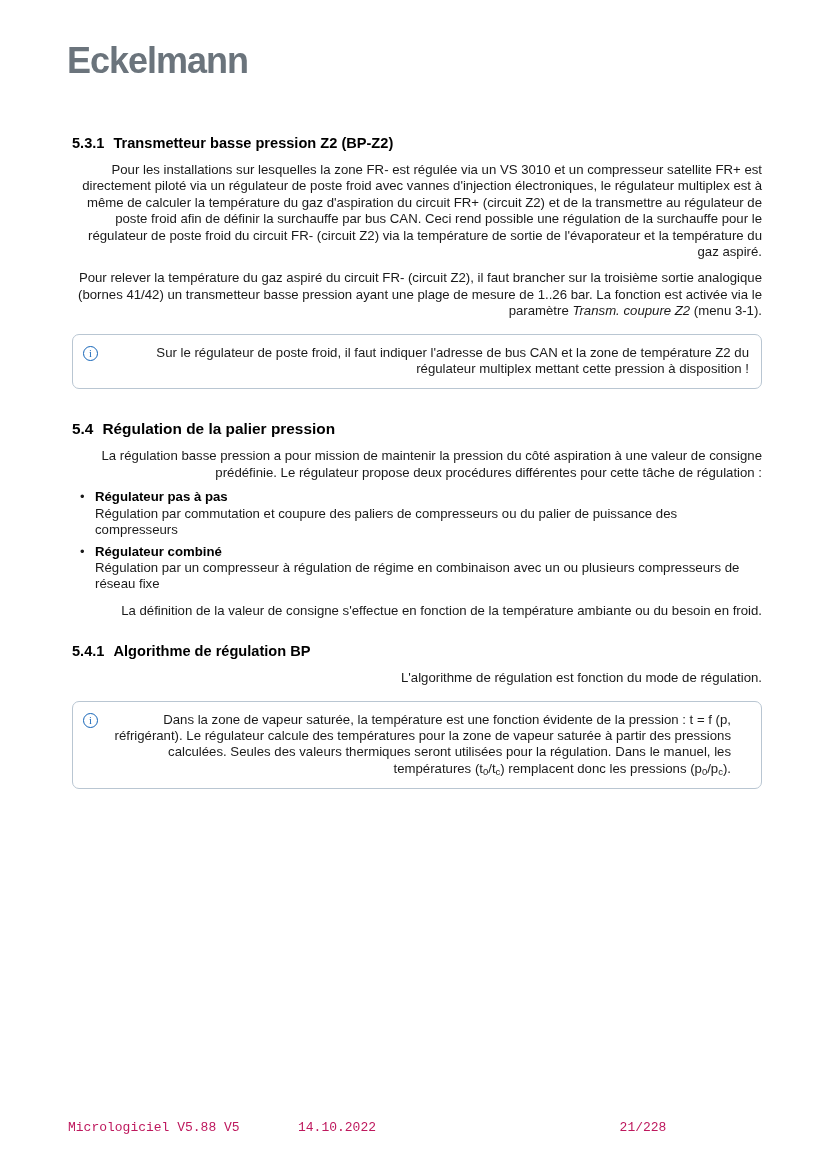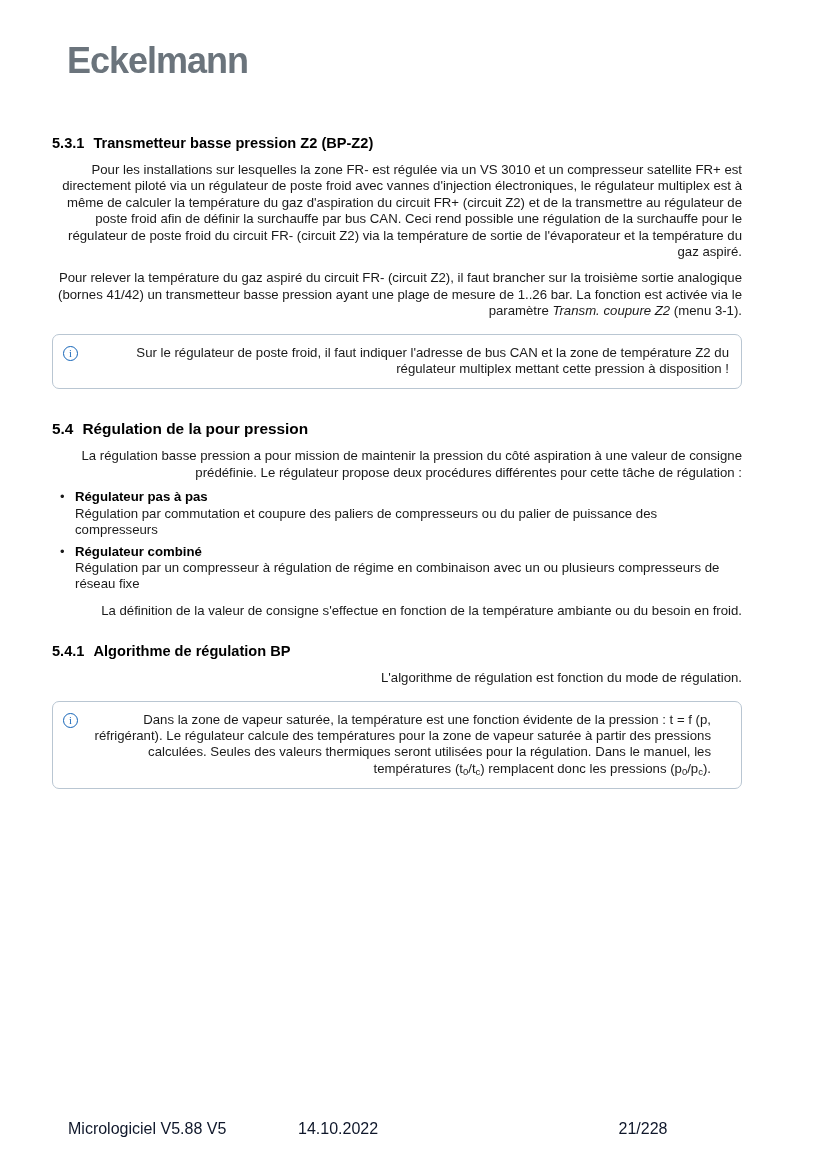--- a/index.html
+++ b/index.html
@@ -11,21 +11,21 @@
     color:#1a1a1a;
     overflow:hidden;
     margin:0 auto;
   }
   .logo{
     position:absolute;top:40px;left:67px;
     font-size:36px;font-weight:700;color:#6b747c;
     letter-spacing:-1px;
   }
   .content{
-    position:absolute;top:134px;left:52px;width:690px;
+    position:absolute;top:134px;left:72px;width:690px;
     font-size:13.2px;line-height:16.4px;
   }
   h2,h3{margin:0;color:#000;}
   h3{font-size:14.6px;line-height:18px;}
   h2{font-size:15.4px;line-height:19px;}
   .hnum{display:inline-block;margin-right:9px;}
   p{margin:0;}
   .p-gap{margin-top:10px;text-align:right;}
   .infobox{
     border:1px solid #b9c6d2;
@@ -55,22 +55,23 @@
     position:absolute;left:8px;top:0;
     font-size:13px;
   }
   .bullet-title{font-weight:700;color:#000;}
   .sec-gap{margin-top:30px;}
   .subsec-gap{margin-top:23px;}
   sub{font-size:9.5px;line-height:0;vertical-align:-2px;}
   .narrow{max-width:622px;}
   .footer{
     position:absolute;left:68px;right:69px;top:1120px;
-    font-size:16px;color:#0f172a;
+    font-size:13px;color:#be185d;
     display:flex;
+    font-family:Liberation Mono, monospace;
   }
   .footer .f-left{flex:1;text-align:left;}
   .footer .f-center{flex:1;text-align:left;}
   .footer .f-right{flex:1;text-align:center;}
   em{font-style:italic;}
 </style>
 </head>
 <body>
 
 <div class="page">
@@ -83,21 +84,21 @@
 
     <p class="p-gap">Pour les installations sur lesquelles la zone FR- est régulée via un VS 3010 et un compresseur satellite FR+ est directement piloté via un régulateur de poste froid avec vannes d'injection électroniques, le régulateur multiplex est à même de calculer la température du gaz d'aspiration du circuit FR+ (circuit Z2) et de la transmettre au régulateur de poste froid afin de définir la surchauffe par bus CAN. Ceci rend possible une régulation de la surchauffe pour le régulateur de poste froid du circuit FR- (circuit Z2) via la température de sortie de l'évaporateur et la température du gaz aspiré.</p>
 
     <p class="p-gap"><span>Pour relever la température du gaz aspiré du circuit FR- (circuit Z2), il faut brancher sur la troisième sortie analogique (bornes 41/42) un transmetteur basse pression ayant une plage de mesure de 1..26 bar. La fonction est activée via le paramètre </span><em>Transm. coupure Z2</em><span> (menu 3-1).</span></p>
 
     <div class="infobox">
       <div class="info-icon">i</div>
       <div class="info-text">Sur le régulateur de poste froid, il faut indiquer l'adresse de bus CAN et la zone de température Z2 du régulateur multiplex mettant cette pression à disposition !</div>
     </div>
 
-    <h2 class="sec-gap"><span class="hnum">5.4</span><span>Régulation de la pour pression</span></h2>
+    <h2 class="sec-gap"><span class="hnum">5.4</span><span>Régulation de la palier pression</span></h2>
 
     <p class="p-gap">La régulation basse pression a pour mission de maintenir la pression du côté aspiration à une valeur de consigne prédéfinie. Le régulateur propose deux procédures différentes pour cette tâche de régulation :</p>
 
     <ul class="bullets">
       <li>
         <div class="bullet-title">Régulateur pas à pas</div>
         <div>Régulation par commutation et coupure des paliers de compresseurs ou du palier de puissance des compresseurs</div>
       </li>
       <li>
         <div class="bullet-title">Régulateur combiné</div>

